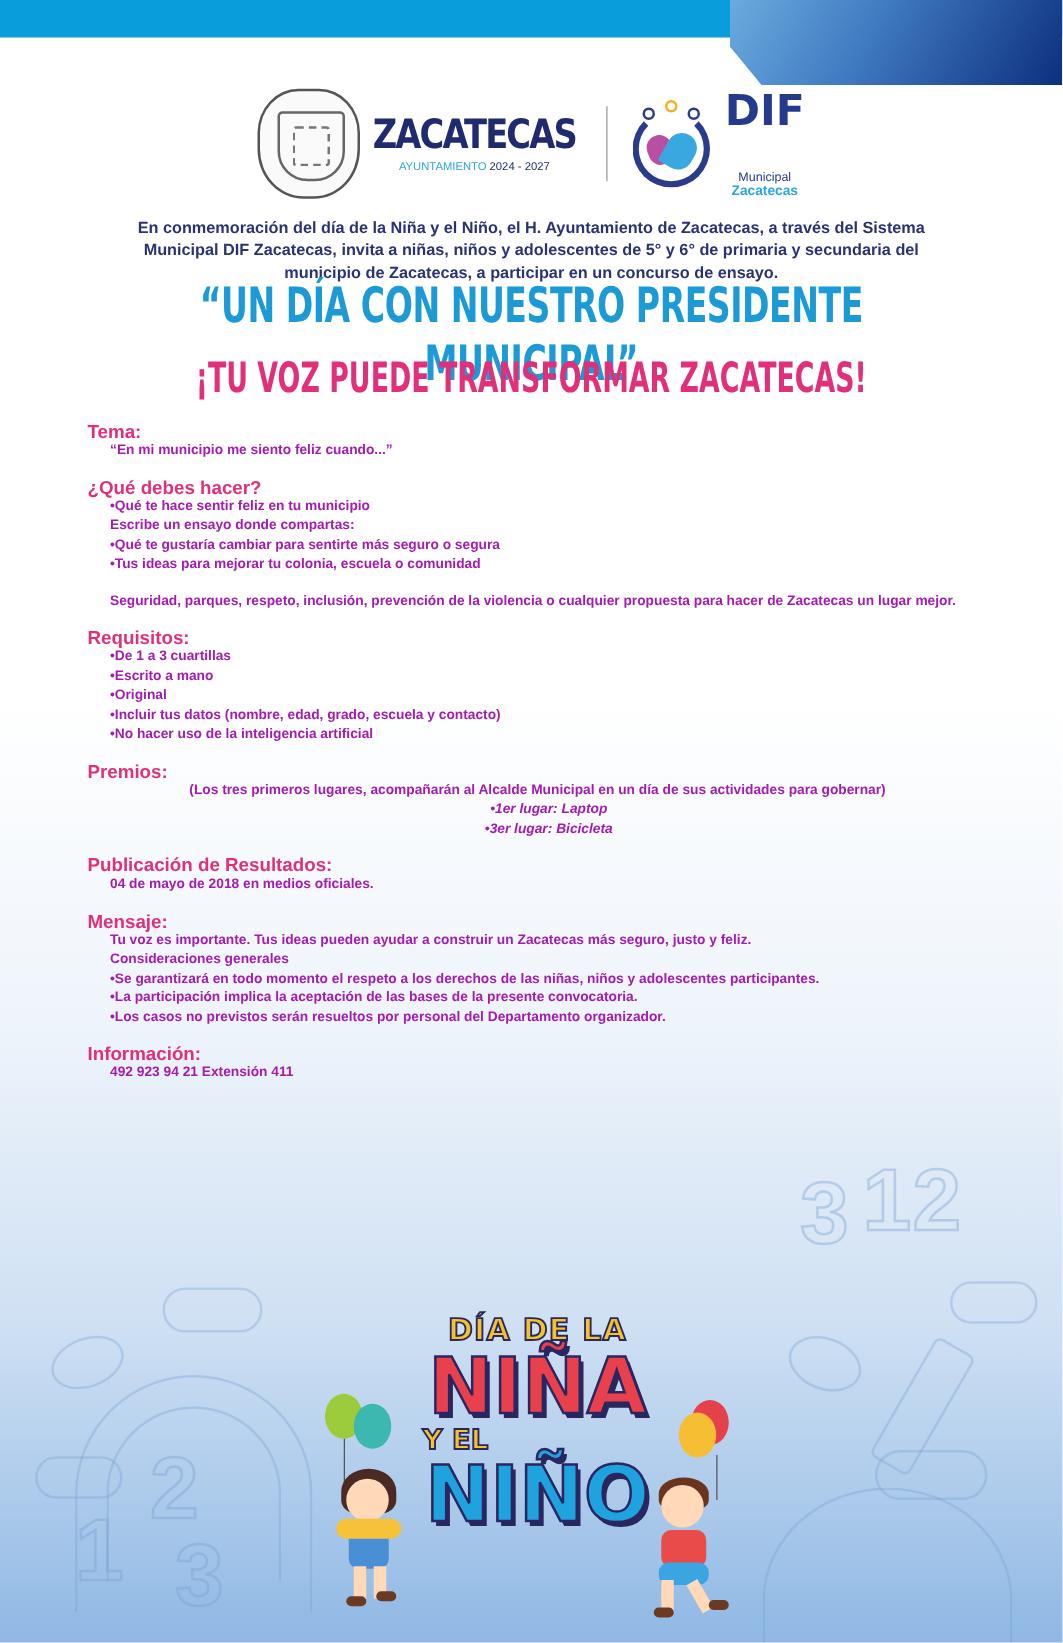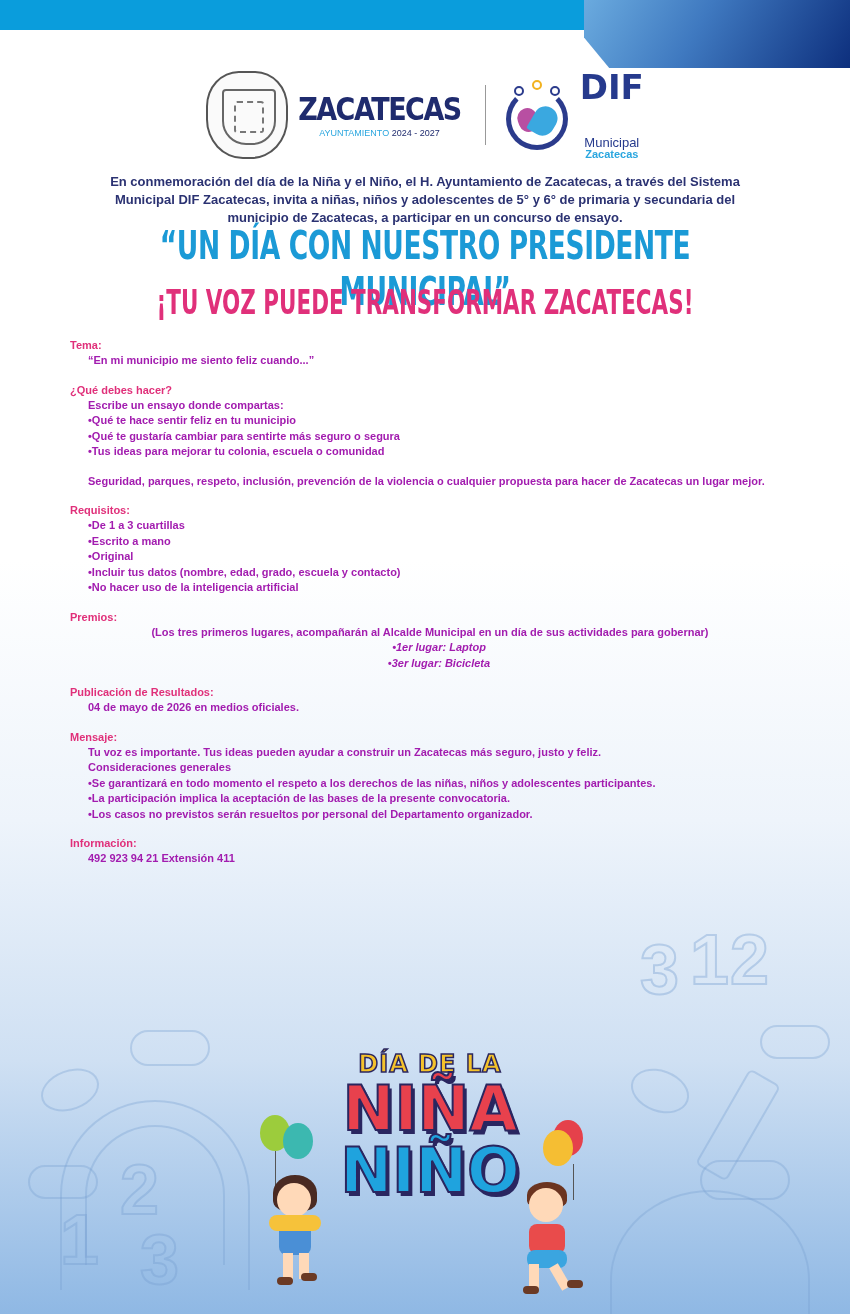--- a/index.html
+++ b/index.html
@@ -44,41 +44,41 @@
   .zac-sub { font-size: 9px; font-weight: normal; color: #2aa6df; margin-top: 4px; }
   .zac-sub .years { color: #1f2b6e; }
   .logo-divider { width: 1px; height: 60px; background: #999; margin: 0 8px; }
   .dif-mark { position: relative; width: 66px; height: 70px; }
   .dif-ring { position: absolute; left: 2px; top: 8px; width: 62px; height: 62px; border: 5px solid #2b3b8c; border-radius: 50%; border-top-color: transparent; }
   .dif-heart-l { position: absolute; left: 14px; top: 28px; width: 20px; height: 24px; background: #b84fa2; border-radius: 10px 10px 2px 10px; transform: rotate(-20deg); }
   .dif-heart-r { position: absolute; left: 28px; top: 26px; width: 24px; height: 30px; background: #3aa8e0; border-radius: 12px 12px 12px 2px; transform: rotate(30deg); }
   .dif-dot { position: absolute; width: 10px; height: 10px; border-radius: 50%; border: 2px solid #2b3b8c; }
   .dif-text { display: flex; flex-direction: column; align-items: center; line-height: 1; }
   .dif-big { font-family: "DejaVu Sans", sans-serif; font-weight: bold; font-size: 34px; color: #263a8d; }
-  .dif-mun { font-size: 13px; color: #263a8d; margin-top: 32px; }
+  .dif-mun { font-size: 10px; color: #263a8d; margin-top: 32px; }
   .dif-zac { font-size: 11px; font-weight: bold; color: #2aa6df; }
 
   .intro {
     position: absolute; top: 173px; left: 110px; width: 630px;
     text-align: center; font-size: 13px; font-weight: bold; line-height: 18px; color: #2b3272;
   }
   .headline {
     position: absolute; top: 228px; left: 0; width: 850px; text-align: center;
     font-family: "DejaVu Sans", sans-serif; font-weight: bold; font-size: 34px;
     color: #1b9ad6; letter-spacing: -0.5px; transform: scaleX(0.78) scaleY(1.15);
   }
   .subheadline {
     position: absolute; top: 285px; left: 0; width: 850px; text-align: center;
     font-family: "DejaVu Sans", sans-serif; font-weight: bold; font-size: 29px;
     color: #e0307a; transform: scaleX(0.74) scaleY(1.15);
   }
 
   .content { position: absolute; top: 338px; left: 70px; width: 720px; }
   .section { margin-bottom: 14px; }
-  .sec-title { font-size: 11px; font-weight: bold; color: #e0307a; line-height: 15px; }
+  .sec-title { font-size: 15px; font-weight: bold; color: #e0307a; line-height: 15px; }
   .sec-body { font-size: 11px; font-weight: bold; color: #a21caf; line-height: 15.5px; padding-left: 18px; }
   .sec-body.flush { padding-left: 0; text-align: center; }
   .line { display: block; }
   .bullet::before { content: "•"; }
   .indent { padding-left: 18px; font-style: italic; }
   .prize-label { font-weight: 900; }
 
   .bottom-art { position: absolute; left: 0; top: 1030px; width: 850px; height: 284px; }
   .doodle { position: absolute; border: 2px solid rgba(120,160,210,0.35); }
   .rainbow { border-radius: 50% 50% 0 0; border-bottom: none; }
@@ -141,22 +141,22 @@
 
 <div class="content">
   <div class="section">
     <div class="sec-title">Tema:</div>
     <div class="sec-body">“En mi municipio me siento feliz cuando...”</div>
   </div>
 
   <div class="section">
     <div class="sec-title">¿Qué debes hacer?</div>
     <div class="sec-body">
+      <span class="line bullet">Qué te hace sentir feliz en tu municipio</span>
       <span class="line">Escribe un ensayo donde compartas:</span>
-      <span class="line bullet">Qué te hace sentir feliz en tu municipio</span>
       <span class="line bullet">Qué te gustaría cambiar para sentirte más seguro o segura</span>
       <span class="line bullet">Tus ideas para mejorar tu colonia, escuela o comunidad</span>
     </div>
   </div>
 
   <div class="section">
     <div class="sec-body">Seguridad, parques, respeto, inclusión, prevención de la violencia o cualquier propuesta para hacer de Zacatecas un lugar mejor.</div>
   </div>
 
   <div class="section">
@@ -175,21 +175,21 @@
     <div class="sec-body flush">
       <span class="line">(Los tres primeros lugares, acompañarán al Alcalde Municipal en un día de sus actividades para gobernar)</span>
       <span class="line bullet indent"><span class="prize-label">1er lugar:</span> <span>Laptop</span></span>
       <span class="line bullet indent"><span class="prize-label">3er lugar:</span> <span>Bicicleta</span></span>
     </div>
   </div>
 
 
   <div class="section">
     <div class="sec-title">Publicación de Resultados:</div>
-    <div class="sec-body">04 de mayo de 2026 en medios oficiales.</div>
+    <div class="sec-body">04 de mayo de 2018 en medios oficiales.</div>
   </div>
 
   <div class="section">
     <div class="sec-title">Mensaje:</div>
     <div class="sec-body">
       <span class="line">Tu voz es importante. Tus ideas pueden ayudar a construir un Zacatecas más seguro, justo y feliz.</span>
       <span class="line">Consideraciones generales</span>
       <span class="line bullet">Se garantizará en todo momento el respeto a los derechos de las niñas, niños y adolescentes participantes.</span>
       <span class="line bullet">La participación implica la aceptación de las bases de la presente convocatoria.</span>
       <span class="line bullet">Los casos no previstos serán resueltos por personal del Departamento organizador.</span>
@@ -230,20 +230,21 @@
     <div class="torso" style="left:14px;top:100px;width:52px;height:16px;background:#f6c23a;"></div>
     <div class="leg" style="left:28px;top:138px;"></div>
     <div class="leg" style="left:44px;top:138px;"></div>
     <div class="shoe" style="left:22px;top:162px;"></div>
     <div class="shoe" style="left:46px;top:158px;"></div>
   </div>
 
   <div class="title-art">
     <div class="t-dia">DÍA DE LA</div>
     <div class="t-nina">NIÑA</div>
+    <div class="t-yel">Y EL</div>
     <div class="t-nino">NIÑO</div>
   </div>
 
   <div class="kid" style="left:515px;top:90px;width:90px;height:180px;">
     <div class="balloon" style="left:38px;top:0;background:#e5414b;"></div>
     <div class="balloon" style="left:28px;top:10px;background:#f5be33;"></div>
     <div class="string" style="left:58px;top:44px;height:36px;"></div>
     <div class="hair" style="left:12px;top:62px;width:40px;height:26px;background:#6b3420;"></div>
     <div class="head" style="left:14px;top:68px;"></div>
     <div class="torso" style="left:14px;top:104px;width:36px;height:30px;background:#e94b4b;"></div>

